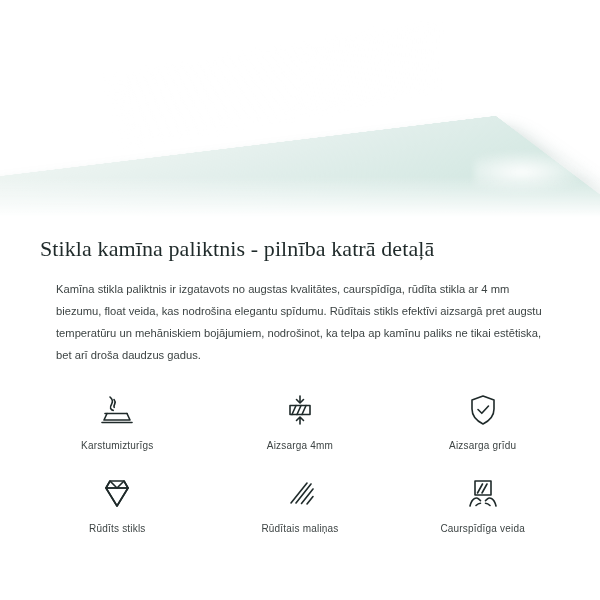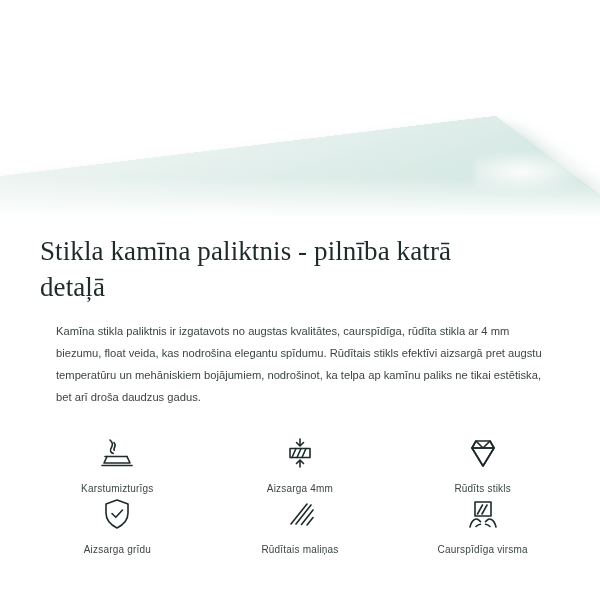--- a/index.html
+++ b/index.html
@@ -88,21 +88,21 @@
     pointer-events: none;
   }
 
   
   .content {
     position: relative;
     padding: 6px 40px 0 40px;
   }
   h1.title {
     font-family: "Liberation Serif", serif;
-    font-size: 27px;
+    font-size: 22px;
     line-height: 1.32;
     font-weight: 400;
     color: #1f2a2a;
     margin: 0 0 16px 0;
     letter-spacing: 0.1px;
     max-width: 420px;
   }
   p.body-text {
     font-size: 11.2px;
     line-height: 1.95;
@@ -111,20 +111,21 @@
     max-width: 522px;
   }
 
   
   .features {
     position: relative;
     margin-top: 24px;
     padding: 0 26px;
     display: grid;
     grid-template-columns: repeat(3, 1fr);
+    row-gap: 22px;
   }
   .feature {
     display: flex;
     flex-direction: column;
     align-items: center;
     text-align: center;
   }
   .feature-icon {
     width: 46px;
     height: 40px;
@@ -184,36 +185,36 @@
           <path d="M20 31v-6"></path>
           <path d="M16.5 27.5L20 24l3.5 3.5"></path>
         </svg>
       </span>
       <span class="feature-label">Aizsarga 4mm</span>
     </div>
 
     <div class="feature">
       <span class="feature-icon">
         <svg width="40" height="34" viewBox="0 0 40 34" fill="none" stroke="#1f2a2a" stroke-width="1.6" stroke-linecap="round" stroke-linejoin="round">
+          <path d="M20 3l11 4v9c0 7-5 12-11 15C14 28 9 23 9 16V7l11-4z"></path>
+          <path d="M15 16.5l3.8 3.8L25.5 13"></path>
+        </svg>
+      </span>
+      <span class="feature-label">Aizsarga grīdu</span>
+    </div>
+
+    <div class="feature">
+      <span class="feature-icon">
+        <svg width="40" height="34" viewBox="0 0 40 34" fill="none" stroke="#1f2a2a" stroke-width="1.6" stroke-linecap="round" stroke-linejoin="round">
           <path d="M9 12h22l-11 18L9 12z"></path>
           <path d="M13 5h14l4 7H9l4-7z"></path>
           <path d="M13 5l-4 7M27 5l4 7M13 5l7 7 7-7M9 12l11 18 11-18"></path>
         </svg>
       </span>
       <span class="feature-label">Rūdīts stikls</span>
-    </div>
-
-    <div class="feature">
-      <span class="feature-icon">
-        <svg width="40" height="34" viewBox="0 0 40 34" fill="none" stroke="#1f2a2a" stroke-width="1.6" stroke-linecap="round" stroke-linejoin="round">
-          <path d="M20 3l11 4v9c0 7-5 12-11 15C14 28 9 23 9 16V7l11-4z"></path>
-          <path d="M15 16.5l3.8 3.8L25.5 13"></path>
-        </svg>
-      </span>
-      <span class="feature-label">Aizsarga grīdu</span>
     </div>
 
     <div class="feature">
       <span class="feature-icon">
         <svg width="40" height="34" viewBox="0 0 40 34" fill="none" stroke="#1f2a2a" stroke-width="1.6" stroke-linecap="round" stroke-linejoin="round">
           <path d="M11 27L27 7"></path>
           <path d="M16 27L31 8"></path>
           <path d="M21.5 27.5L33 13"></path>
           <path d="M27 28l6-7.5"></path>
         </svg>
@@ -224,17 +225,17 @@
     <div class="feature">
       <span class="feature-icon">
         <svg width="40" height="34" viewBox="0 0 40 34" fill="none" stroke="#1f2a2a" stroke-width="1.6" stroke-linecap="round" stroke-linejoin="round">
           <rect x="12" y="5" width="16" height="14"></rect>
           <path d="M14.5 17l5-9M19 17l5-9"></path>
           <path d="M7 30c1-4 2.5-6.5 4.5-7.5 1.5-.8 3-.6 4 .3l2 1.8"></path>
           <path d="M33 30c-1-4-2.5-6.5-4.5-7.5-1.5-.8-3-.6-4 .3l-2 1.8"></path>
           <path d="M13 29.5c1.5-1.5 3-2.3 4.5-2.3M27 29.5c-1.5-1.5-3-2.3-4.5-2.3"></path>
         </svg>
       </span>
-      <span class="feature-label">Caurspīdīga virsma</span>
+      <span class="feature-label">Caurspīdīga veida</span>
     </div>
 
   </div>
 </div>
 
 </body></html>

